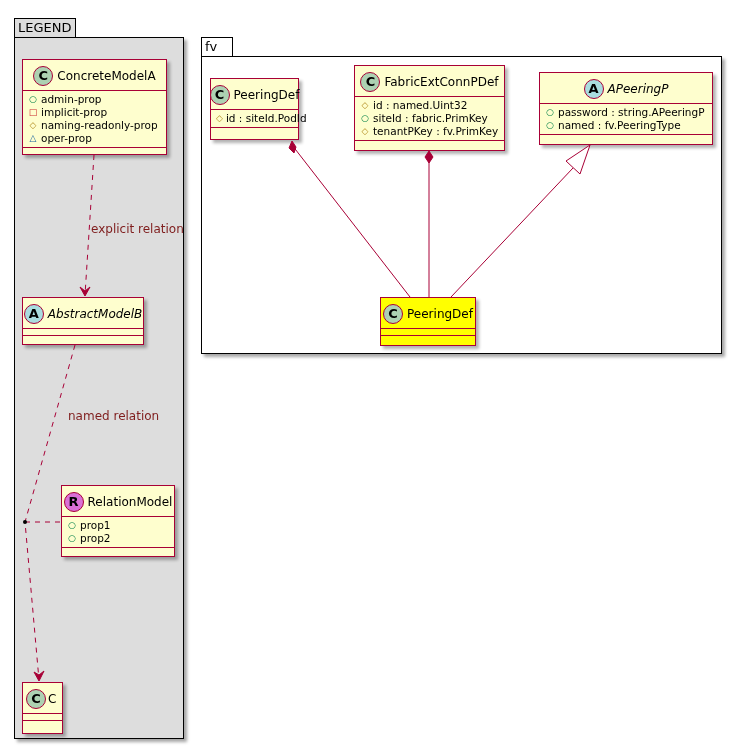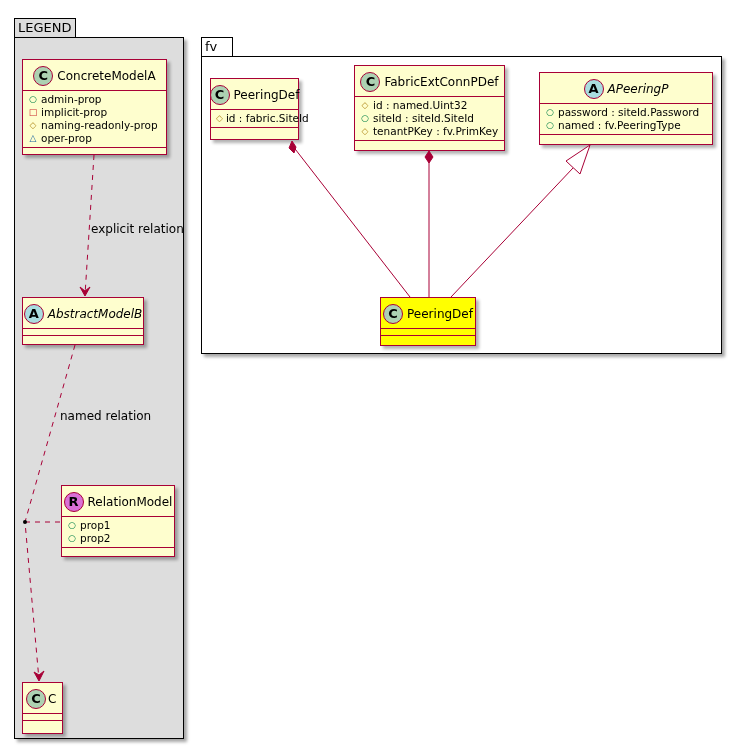--- a/index.html
+++ b/index.html
@@ -36,21 +36,21 @@
   .cls .fields { padding: 2px 5px 2px 5px; border-bottom: 1px solid #a80036; }
   .cls .fields.empty { height: 6px; padding: 0; }
   .cls .methods { height: 7px; }
   .fld { display: flex; align-items: center; line-height: 13px; white-space: nowrap; font-size: 10.5px; }
   .vis { display: inline-block; width: 10px; font-size: 9px; margin-right: 3px; text-align: center; }
   .vis.pub { color: #038048; }
   .vis.priv { color: #c82930; }
   .vis.prot { color: #b38d22; }
   .vis.pkg { color: #1963a0; }
 
-  .edge-label { position: absolute; font-size: 12px; color: #000000; white-space: nowrap; }
+  .edge-label { position: absolute; font-size: 12px; color: #7f1d1d; white-space: nowrap; }
 </style>
 </head>
 <body>
 
 <div class="pkg-tab legend-tab" style="left:14px; top:18px; width:62px; height:20px;">
   <span>LEGEND</span>
 </div>
 <div class="pkg-body legend-body" style="left:14px; top:37px; width:170px; height:702px;"></div>
 <div class="stereo" style="left:14px; top:40px; width:170px;margin-top:28px;">«Rect»</div>
 
@@ -110,72 +110,72 @@
 <div class="cls" style="left:22px; top:682px; width:41px; height:52px;">
   <div class="head" style="justify-content:flex-start; padding-left:3px;">
     <span class="badge c" style="margin-right:2px;">C</span>
     <span class="name">C</span>
   </div>
   <div class="fields empty"></div>
   <div class="methods"></div>
 </div>
 
 <div class="edge-label" style="left:91px; top:222px;">explicit relation</div>
-<div class="edge-label" style="left:60px; top:409px;">named relation</div>
+<div class="edge-label" style="left:68px; top:409px;">named relation</div>
 
 <div class="pkg-tab fv-tab" style="left:201px; top:37px; width:32px; height:20px;">
   <span>fv</span>
 </div>
 <div class="pkg-body fv-body" style="left:201px; top:56px; width:521px; height:298px;"></div>
 
 <div class="cls" style="left:210px; top:78px; width:89px; height:62px;">
   <div class="head">
     <span class="badge c">C</span>
     <span class="name">PeeringDef</span>
   </div>
   <div class="fields">
     <div class="fld">
       <span class="vis prot">◇</span>
-      <span>id : fabric.SiteId</span>
+      <span>id : siteId.PodId</span>
     </div>
   </div>
   <div class="methods"></div>
 </div>
 
 <div class="cls" style="left:354px; top:65px; width:151px; height:86px;">
   <div class="head">
     <span class="badge c">C</span>
     <span class="name">FabricExtConnPDef</span>
   </div>
   <div class="fields">
     <div class="fld">
       <span class="vis prot">◇</span>
       <span>id : named.Uint32</span>
     </div>
     <div class="fld">
       <span class="vis pub">○</span>
-      <span>siteId : siteId.SiteId</span>
+      <span>siteId : fabric.PrimKey</span>
     </div>
     <div class="fld">
       <span class="vis prot">◇</span>
       <span>tenantPKey : fv.PrimKey</span>
     </div>
   </div>
   <div class="methods"></div>
 </div>
 
 <div class="cls" style="left:539px; top:72px; width:174px; height:73px;">
   <div class="head">
     <span class="badge a">A</span>
     <span class="name italic" style="margin-left:0;">APeeringP</span>
   </div>
   <div class="fields">
     <div class="fld">
       <span class="vis pub">○</span>
-      <span>password : siteId.Password</span>
+      <span>password : string.APeeringP</span>
     </div>
     <div class="fld">
       <span class="vis pub">○</span>
       <span>named : fv.PeeringType</span>
     </div>
   </div>
   <div class="methods"></div>
 </div>
 
 <div class="cls hl" style="left:380px; top:297px; width:96px; height:49px;">

